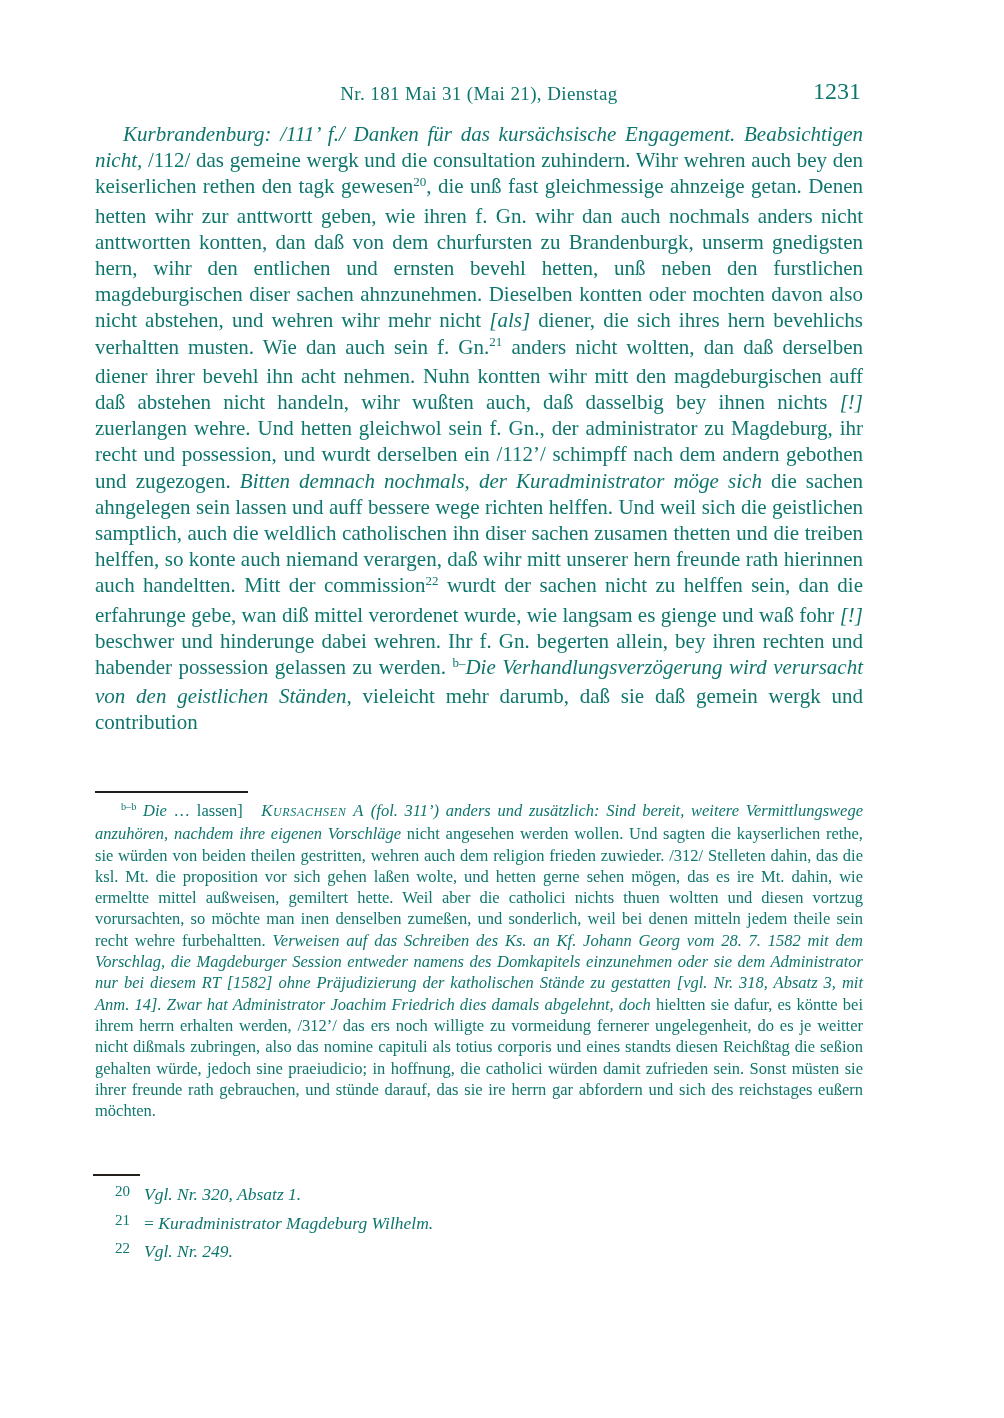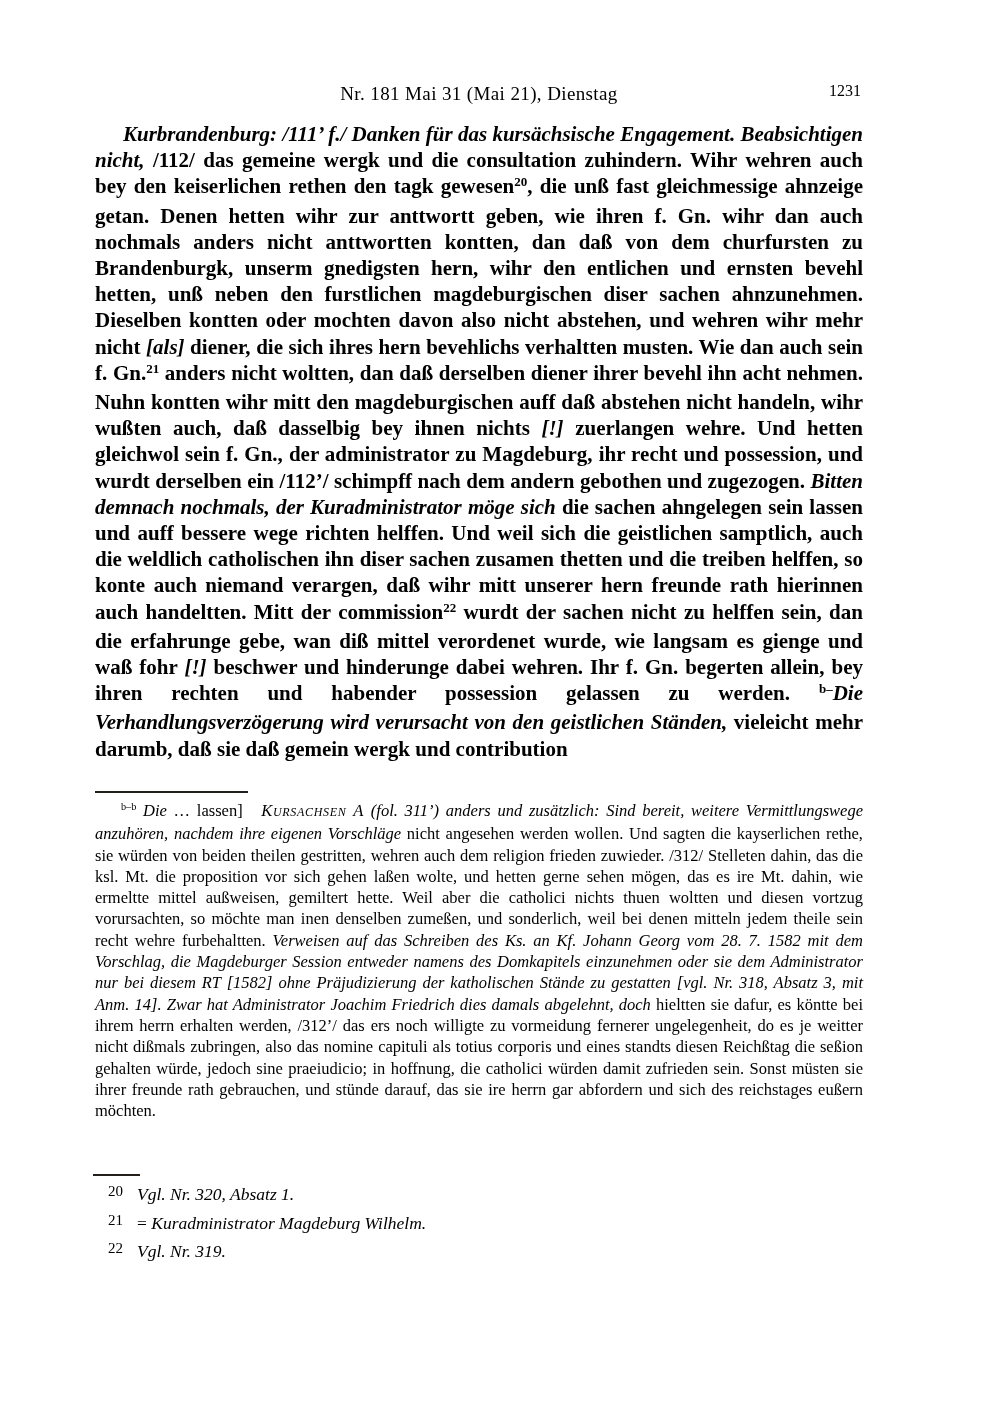--- a/index.html
+++ b/index.html
@@ -3,47 +3,46 @@
 <meta charset="utf-8">
 <style>
   html, body { margin: 0; padding: 0; background: #e8e8e8; }
   .page {
     position: relative;
     width: 1004px;
     height: 1418px;
     background: #ffffff;
     overflow: hidden;
     font-family: "Liberation Serif", serif;
-    color: #000000;
+    color: #0f766e;
   }
   .running-header {
     position: absolute;
     top: 81px; left: 95px; width: 768px; height: 26px;
   }
   .running-title {
     text-align: center;
     font-size: 19px;
     letter-spacing: 0.02em;
     line-height: 26px;
   }
   .page-number {
     position: absolute;
     right: 2px; top: -3px;
-    font-size: 16px;
+    font-size: 24px;
     line-height: 26px;
   }
   .body-text {
     position: absolute;
     top: 121px; left: 95px; width: 768px;
     font-size: 21px;
     line-height: 26.2px;
     text-align: justify;
     text-indent: 28px;
     hyphens: auto;
-    font-weight: bold;
     -webkit-hyphens: auto;
   }
   .apparatus-rule {
     position: absolute;
     top: 791px; left: 95px; width: 153px;
     border-top: 2px solid #231f1b;
   }
   .apparatus-text {
     position: absolute;
     top: 800px; left: 95px; width: 768px;
@@ -54,21 +53,21 @@
     hyphens: auto;
     -webkit-hyphens: auto;
   }
   .footnote-rule {
     position: absolute;
     top: 1174px; left: 93px; width: 47px;
     border-top: 2px solid #231f1b;
   }
   .footnotes {
     position: absolute;
-    top: 1181px; left: 91px; width: 768px;
+    top: 1181px; left: 98px; width: 768px;
     font-size: 17.5px;
     line-height: 27.5px;
   }
   .footnote-item { padding-left: 17px; }
   .footnote-marker {
     font-style: normal;
     font-size: 15px;
     position: relative;
     top: -4px;
     margin-right: 14px;
@@ -98,16 +97,16 @@
 
   <div class="apparatus-rule"></div>
 
   <div class="apparatus-text"><span class="run-sup">b–b</span><span class="run-i"> Die </span><span class="run-r">… lassen] </span><span class="run-sc">Kursachsen A</span><span class="run-i"> (fol. 311’) anders und zusätzlich: Sind bereit, weitere Vermittlungswege anzuhören, nachdem ihre eigenen Vorschläge</span><span class="run-r"> nicht angesehen werden wollen. Und sagten die kayserlichen rethe, sie würden von beiden theilen gestritten, wehren auch dem religion frieden zuwieder. /312/ Stelleten dahin, das die ksl. Mt. die proposition vor sich gehen laßen wolte, und hetten gerne sehen mögen, das es ire Mt. dahin, wie ermeltte mittel außweisen, gemiltert hette. Weil aber die catholici nichts thuen woltten und diesen vortzug vorursachten, so möchte man inen denselben zumeßen, und sonderlich, weil bei denen mitteln jedem theile sein recht wehre furbehaltten. </span><span class="run-i">Verweisen auf das Schreiben des Ks. an Kf. Johann Georg vom 28. 7. 1582 mit dem Vorschlag, die Magdeburger Session entweder namens des Domkapitels einzunehmen oder sie dem Administrator nur bei diesem RT [1582] ohne Präjudizierung der katholischen Stände zu gestatten [vgl. Nr. 318, Absatz 3, mit Anm. 14]. Zwar hat Administrator Joachim Friedrich dies damals abgelehnt, doch</span><span class="run-r"> hieltten sie dafur, es köntte bei ihrem herrn erhalten werden, /312’/ das ers noch willigte zu vormeidung fernerer ungelegenheit, do es je weitter nicht dißmals zubringen, also das nomine capituli als totius corporis und eines standts diesen Reichßtag die seßion gehalten würde, jedoch sine praeiudicio; in hoffnung, die catholici würden damit zufrieden sein. Sonst müsten sie ihrer freunde rath gebrauchen, und stünde darauf, das sie ire herrn gar abfordern und sich des reichstages eußern möchten.</span></div>
 
   <div class="footnote-rule"></div>
 
   <div class="footnotes">
       <div class="footnote-item"><span class="footnote-marker">20</span><span><span class="run-i">Vgl. Nr. 320, Absatz 1.</span></span></div>
       <div class="footnote-item"><span class="footnote-marker">21</span><span><span class="run-r">= </span><span class="run-i">Kuradministrator Magdeburg Wilhelm.</span></span></div>
-      <div class="footnote-item"><span class="footnote-marker">22</span><span><span class="run-i">Vgl. Nr. 319.</span></span></div>
+      <div class="footnote-item"><span class="footnote-marker">22</span><span><span class="run-i">Vgl. Nr. 249.</span></span></div>
     </div>
 
 </div>
 
 </body></html>

